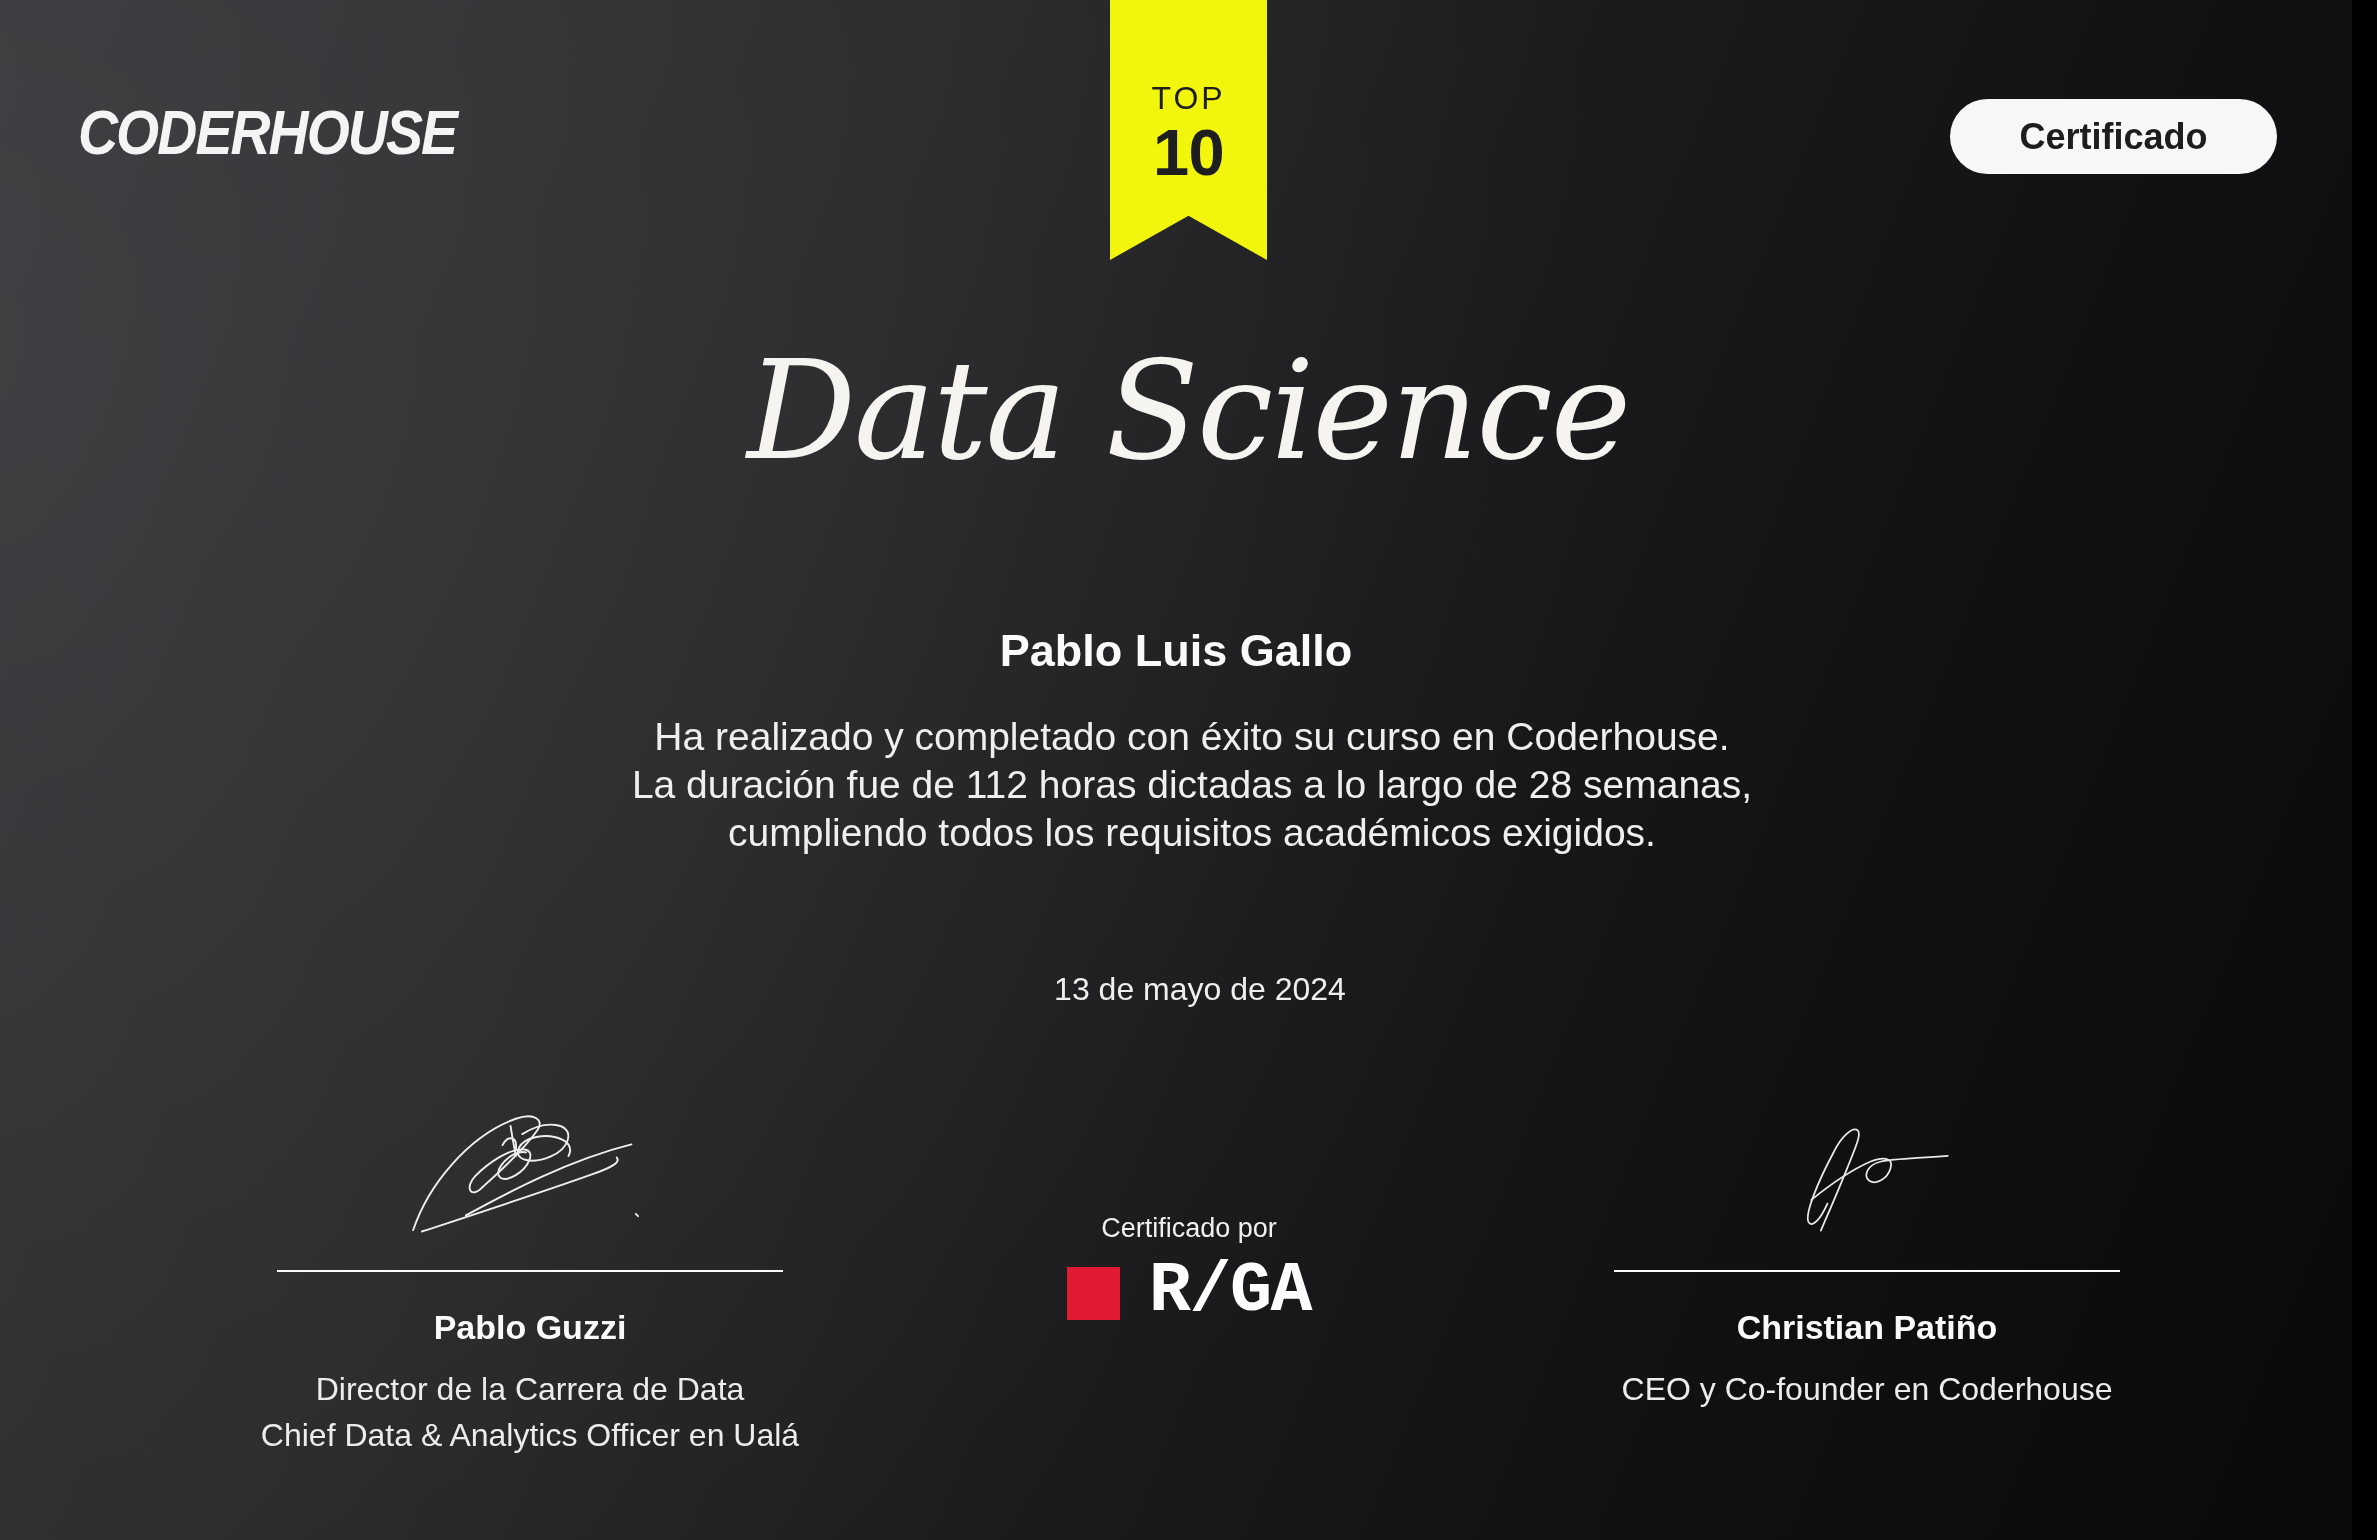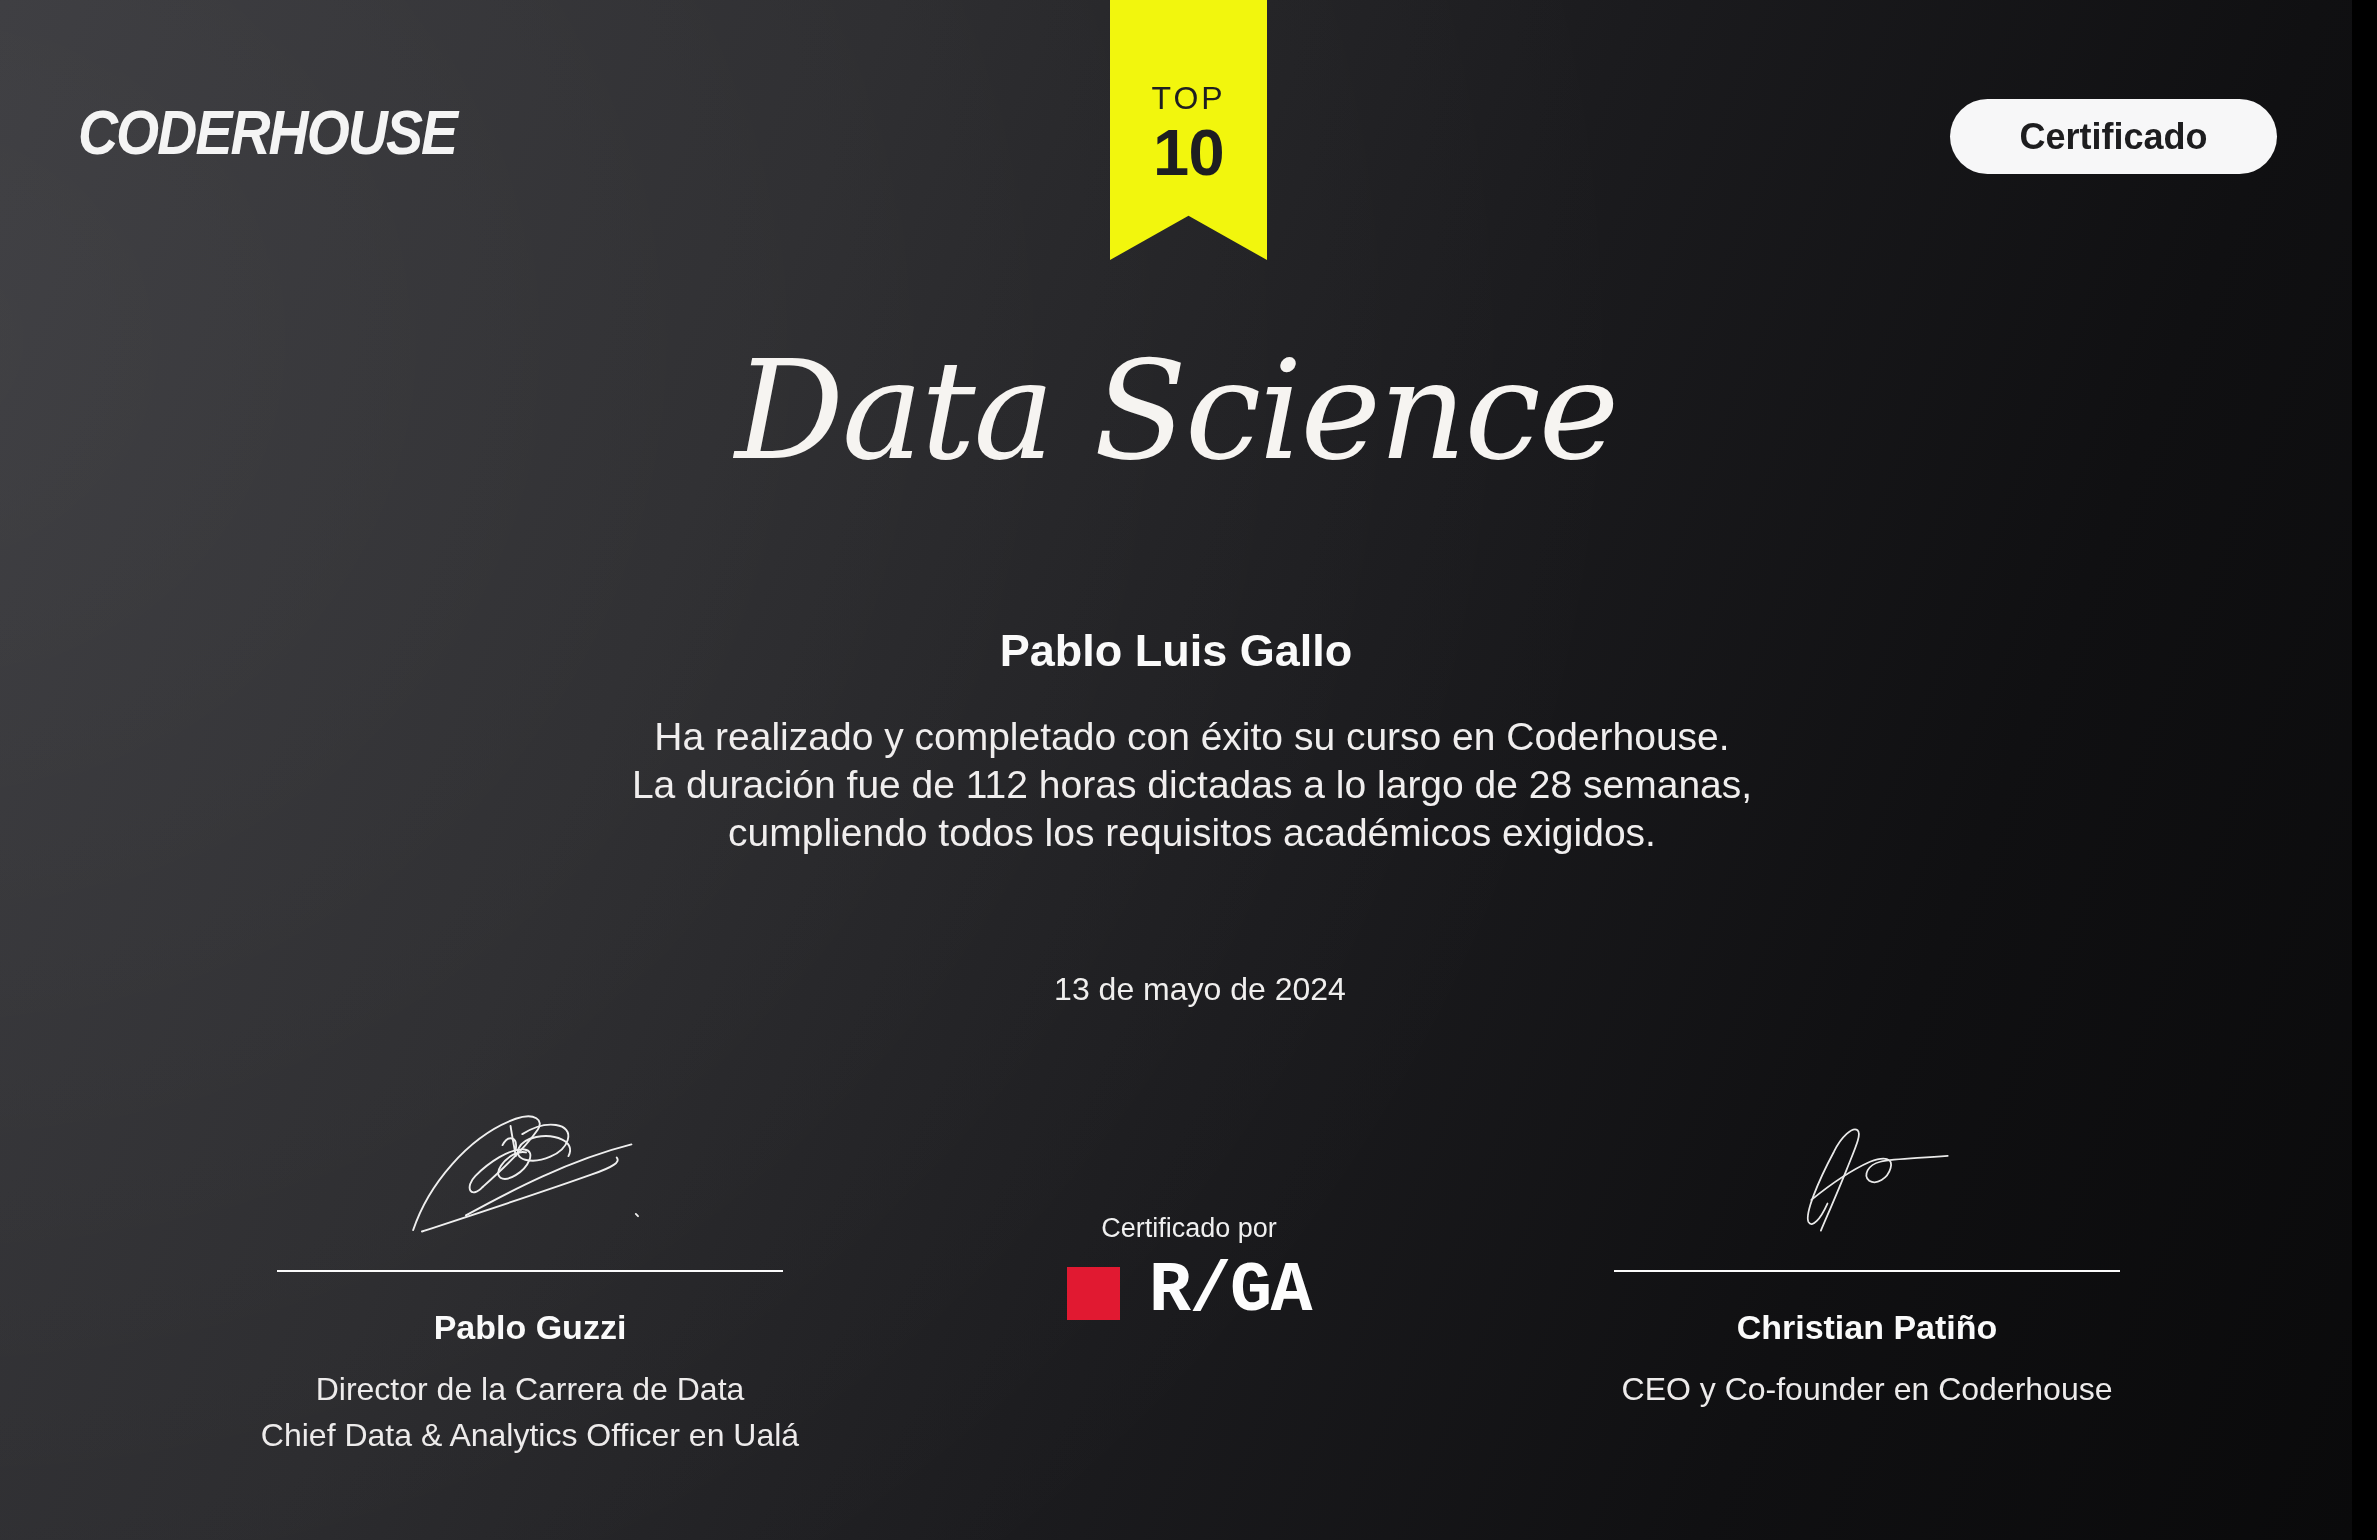--- a/index.html
+++ b/index.html
@@ -39,20 +39,21 @@
     font-size:36px;font-weight:700;color:#1d1d1f;cursor:pointer;
   }
 
   
   .course-title{
     position:absolute;left:0;top:343px;width:100%;
     text-align:center;
     font-family:"DejaVu Serif", serif;font-style:italic;font-weight:500;
     font-size:136px;line-height:1;letter-spacing:-0.015em;
     color:#f6f4f1;
+    padding-left:12px;
   }
   .recipient{
     position:absolute;left:0;top:628px;width:100%;
     text-align:center;font-size:45px;font-weight:700;line-height:1;color:#fafafa;
   }
   .body-text{
     position:absolute;left:16px;top:713px;width:100%;
     text-align:center;font-size:39px;line-height:48px;font-weight:400;color:#f0eeee;
   }
   .cert-date{

